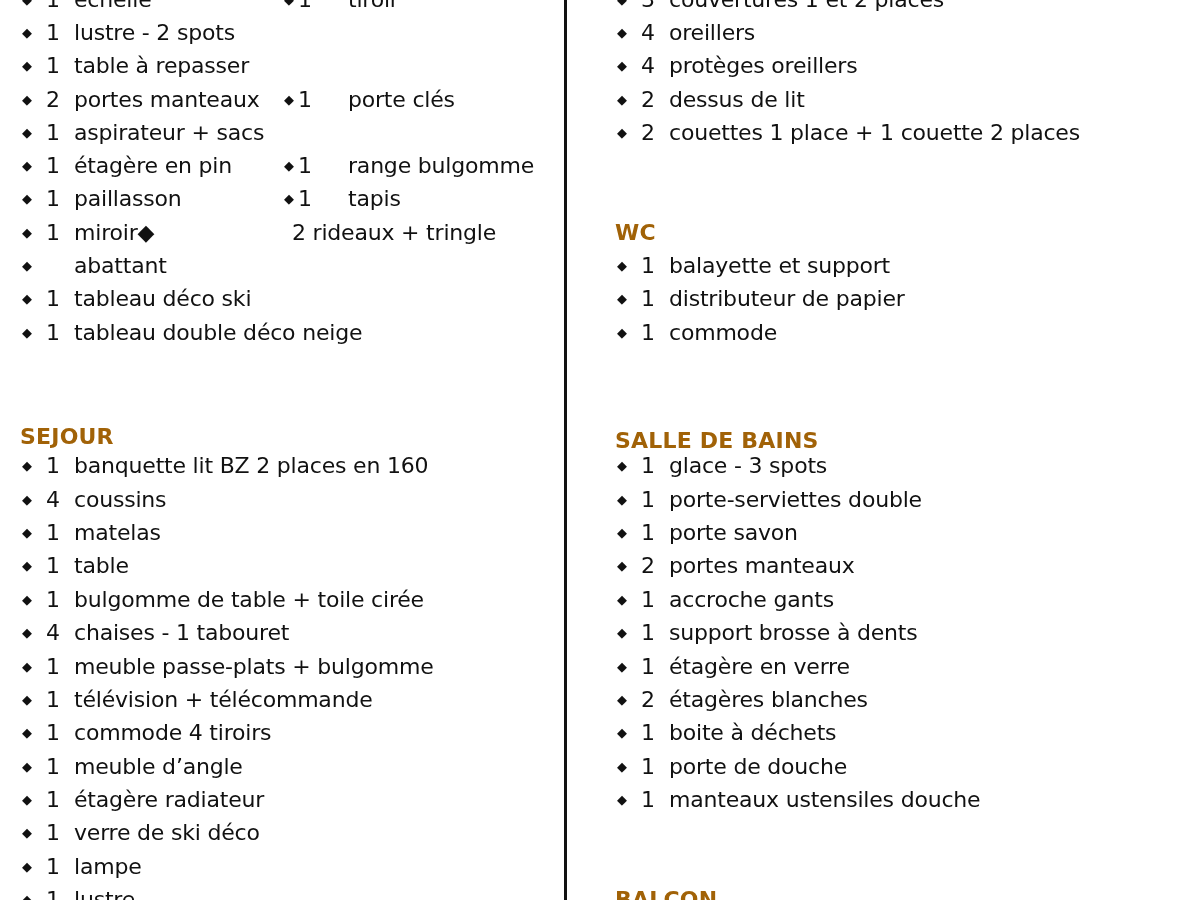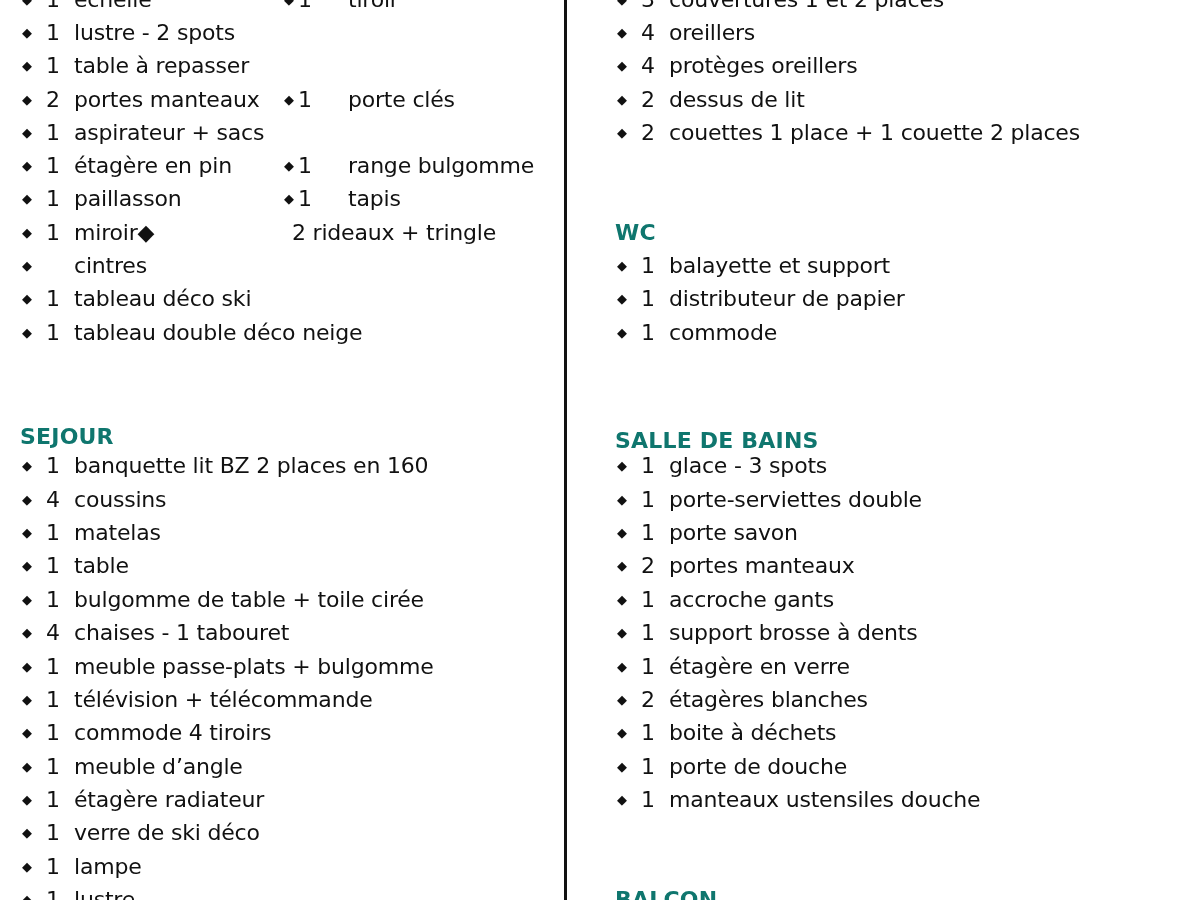--- a/index.html
+++ b/index.html
@@ -74,21 +74,21 @@
     .extra .xl {
       position: absolute;
       left: 50px;
       margin-left: 14px;
     }
     .heading {
       position: absolute;
       left: 0;
       font-size: 22px;
       font-weight: bold;
-      color: #0f766e;
+      color: #a16207;
       height: 33px;
       line-height: 33px;
       letter-spacing: 0.2px;
       white-space: nowrap;
     }
   </style>
 </head>
 <body>
 
 <div class="page">
@@ -162,21 +162,21 @@
     <div class="row" style="top:216px">
       <span class="bullet">◆</span>
       <span class="qty">1</span>
       <span class="label">miroir◆</span>
       <span class="extra" style="left:272px">2 rideaux + tringle</span>
     </div>
 
     <div class="row" style="top:249px">
       <span class="bullet">◆</span>
       <span class="qty"></span>
-      <span class="label">cintres</span>
+      <span class="label">abattant</span>
     </div>
 
     <div class="row" style="top:282px">
       <span class="bullet">◆</span>
       <span class="qty">1</span>
       <span class="label">tableau déco ski</span>
     </div>
 
     <div class="row" style="top:316px">
       <span class="bullet">◆</span>

